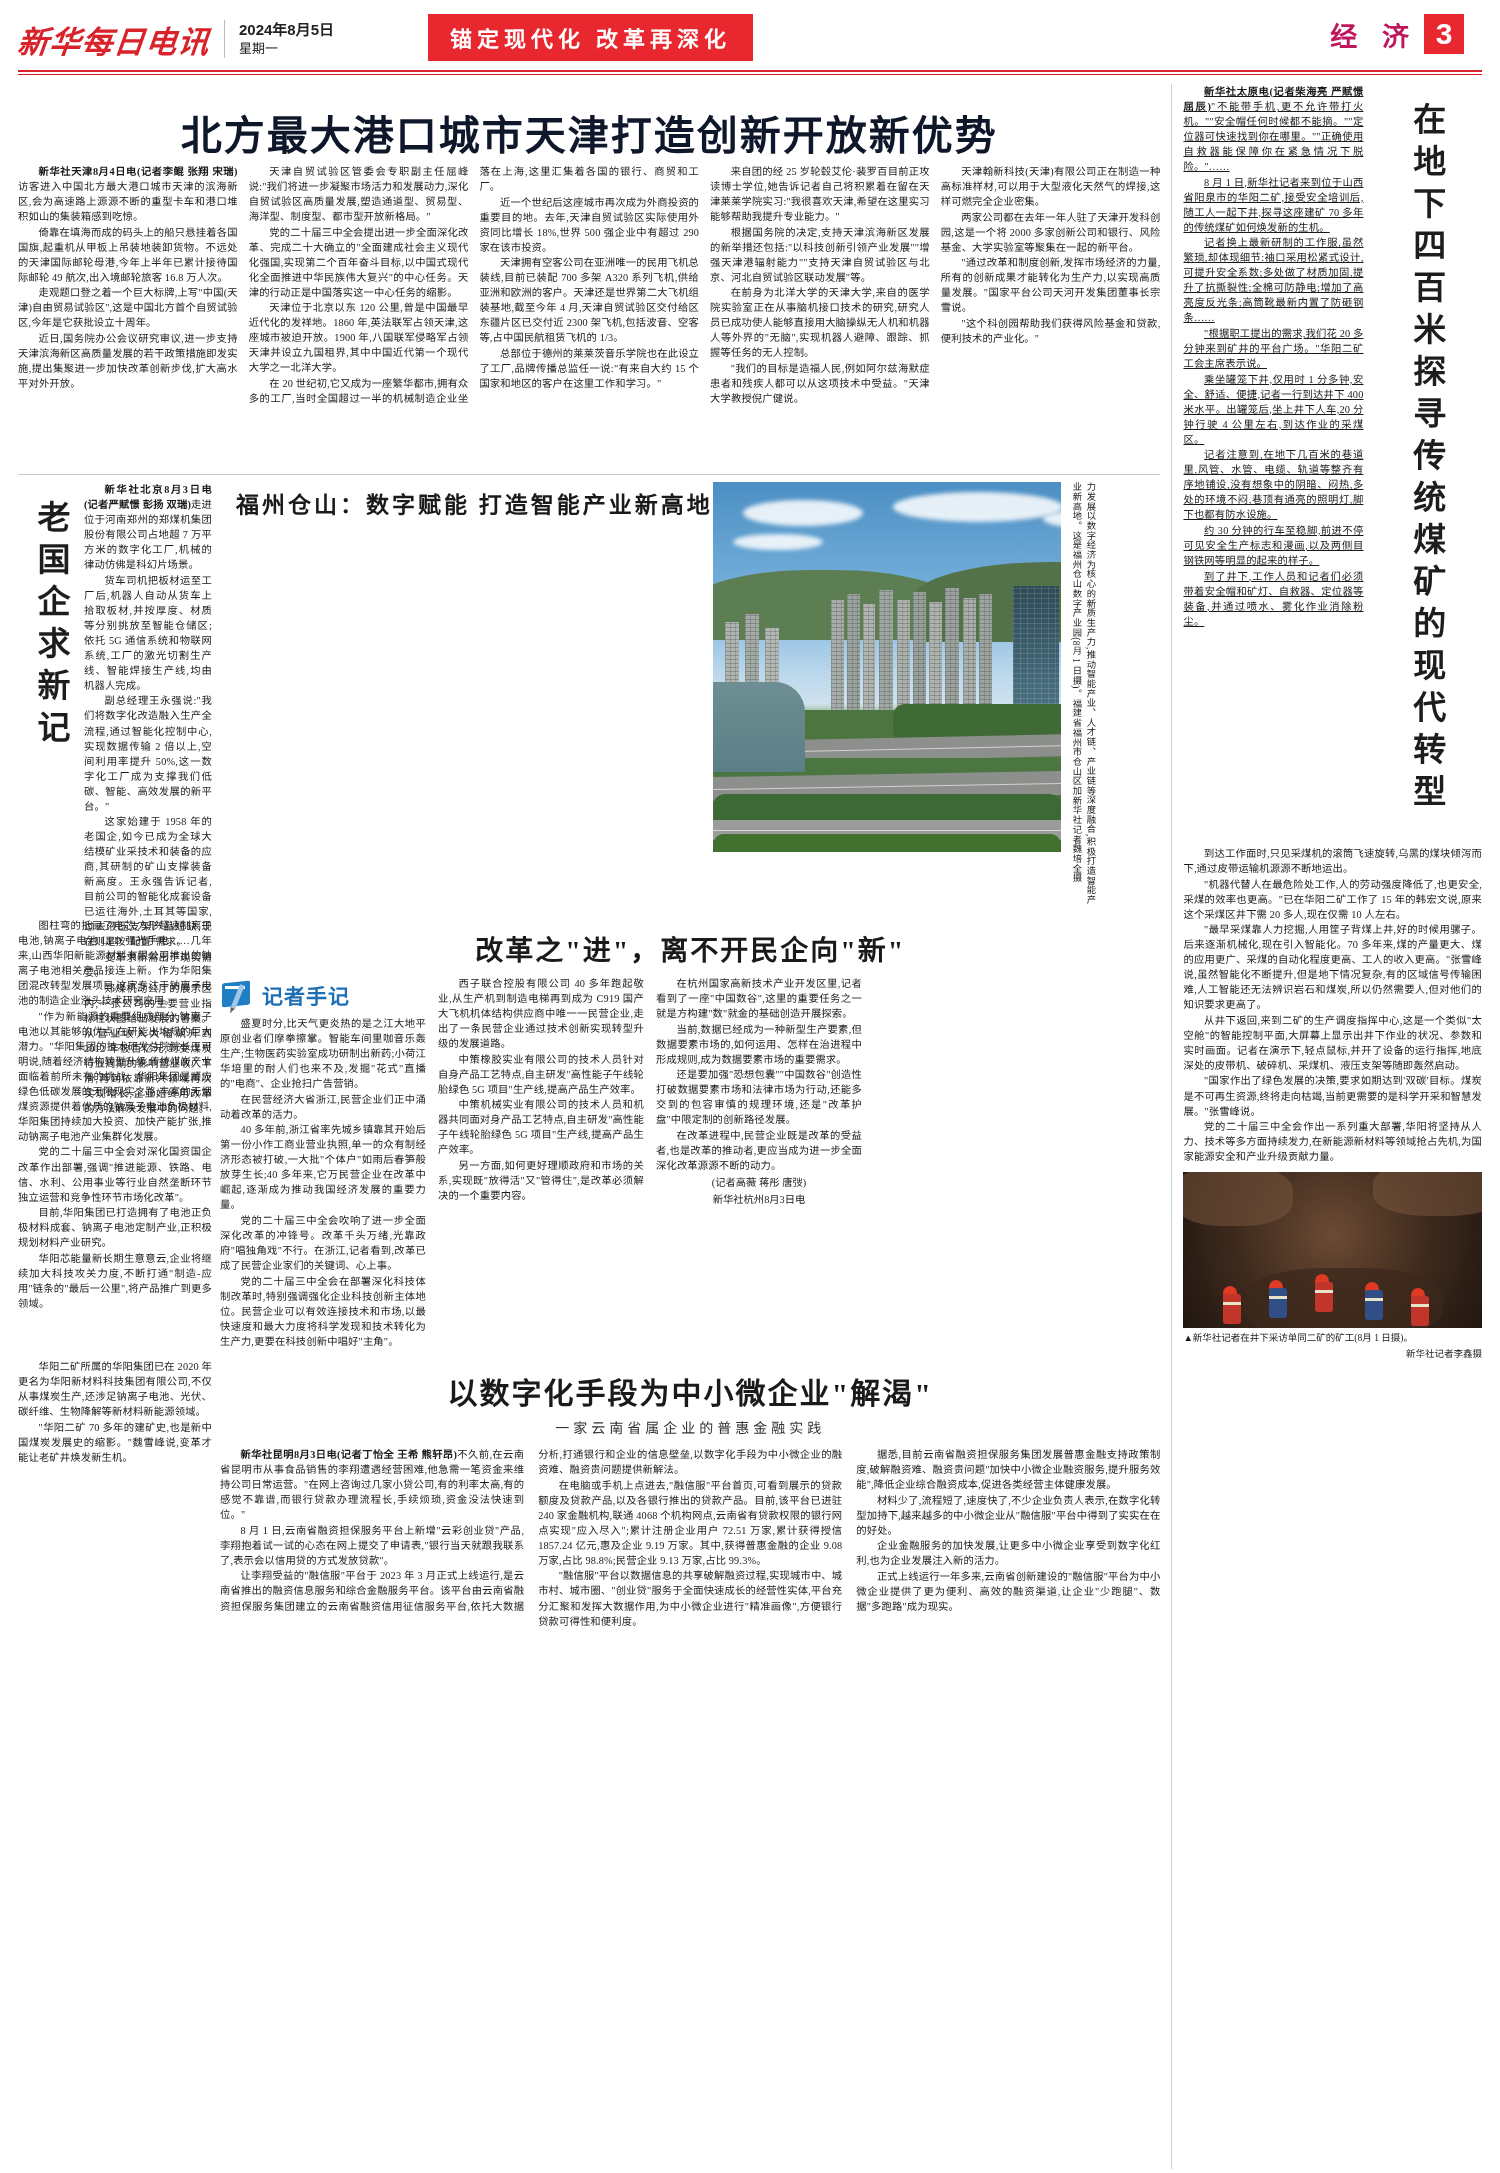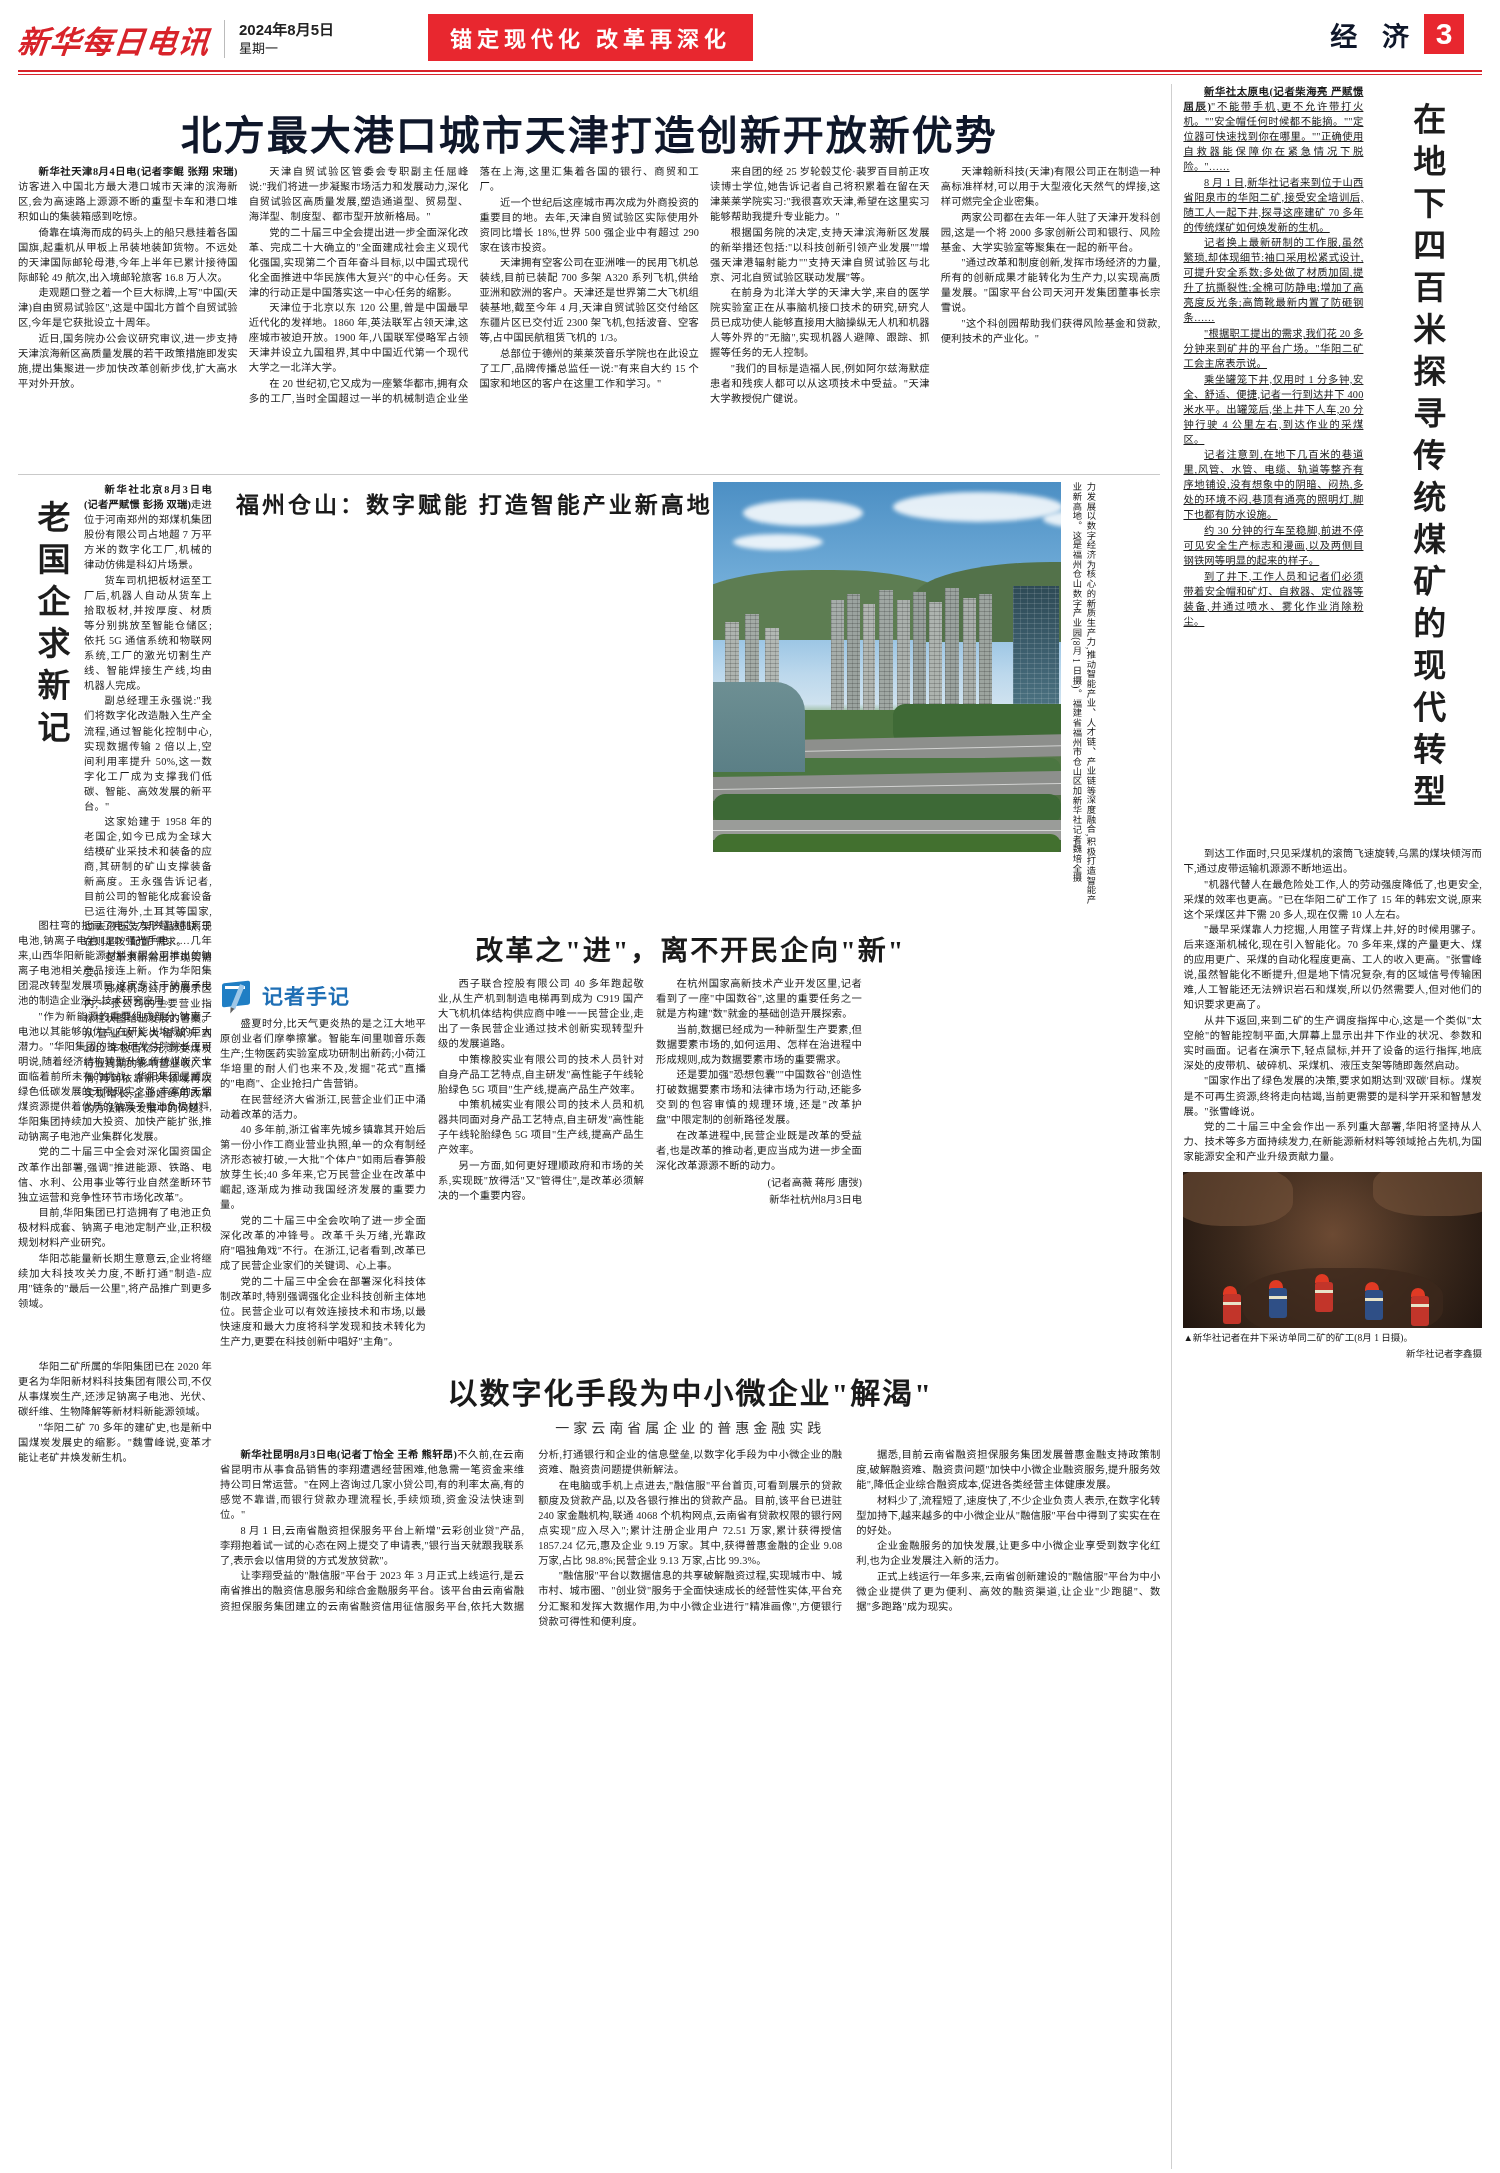--- a/index.html
+++ b/index.html
@@ -27,21 +27,21 @@
   .dateblk .d2{font-size:13px;font-weight:normal;}
   .slogan{
     position:absolute;left:410px;top:14px;
     background:#e8272f;color:#fff;
     font-family:"Liberation Sans",sans-serif;font-weight:bold;
     font-size:22px;letter-spacing:5px;
     padding:7px 22px 8px 22px;white-space:nowrap;
   }
   .sect{position:absolute;right:18px;top:14px;display:flex;align-items:center;}
   .sect .sname{
-    font-family:"Liberation Serif",serif;font-weight:bold;color:#0f172a;
+    font-family:"Liberation Serif",serif;font-weight:bold;color:#be185d;
     font-size:27px;letter-spacing:9px;margin-right:6px;
   }
   .sect .snum{
     background:#e8272f;color:#fff;font-family:"Liberation Sans",sans-serif;font-weight:bold;
     font-size:30px;width:40px;height:40px;display:flex;align-items:center;justify-content:center;
   }
   .rulewrap{position:relative;height:8px;}
   .rule1{height:2px;background:#d8232a;width:100%;}
   .rule2{height:1px;background:#d8232a;width:100%;margin-top:2px;}
 
@@ -130,21 +130,21 @@
   .minephoto{position:relative;overflow:hidden;background:#2a1d16;}
   .minephoto .bg{position:absolute;inset:0;background:radial-gradient(circle at 50% 40%,#6c4a33 0%,#3d2a1d 55%,#211610 100%);}
   .mp-rock{position:absolute;background:rgba(120,85,60,.55);border-radius:40%;}
   .miner{position:absolute;bottom:4px;}
   .miner .helm{width:14px;height:9px;border-radius:7px 7px 0 0;background:#e03a24;}
   .miner .bodyp{width:18px;height:30px;background:#c2352a;margin-top:-1px;border-radius:3px;}
   .miner .bodyp.blue{background:#2f4f86;}
   .miner .refl{position:absolute;left:0;top:16px;width:18px;height:3px;background:#e8e3c8;}
   .minecap{font-size:9.5px;line-height:1.5;margin-top:3px;}
   .minecredit{font-size:9.5px;text-align:right;margin-top:1px;}
-  .sign{text-align:right;font-size:10.3px;line-height:1.5;margin-top:2px;}
+  .sign{text-align:center;font-size:10.3px;line-height:1.5;margin-top:2px;}
   .hr-thin{height:1px;background:#c9c9c9;margin:7px 0;}
 </style>
 </head>
 <body>
 
 <div class="page">
 
   <div class="masthead">
     <div class="logo">新华每日电讯</div>
     <div class="datesep"></div>

